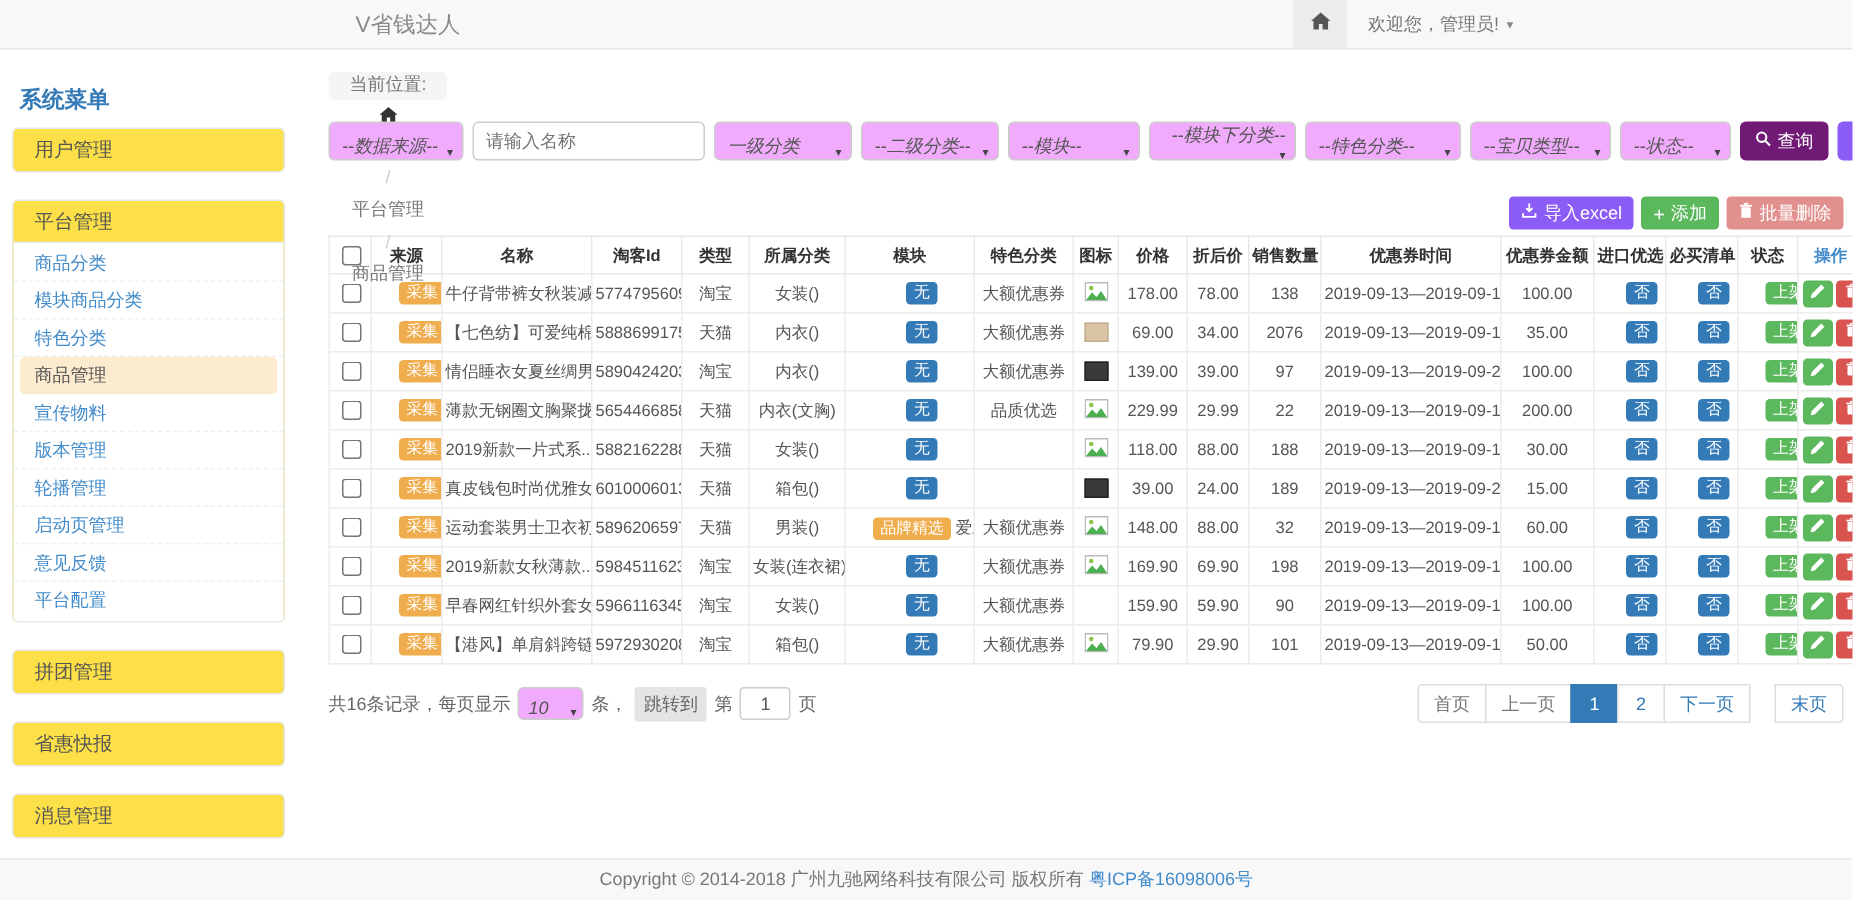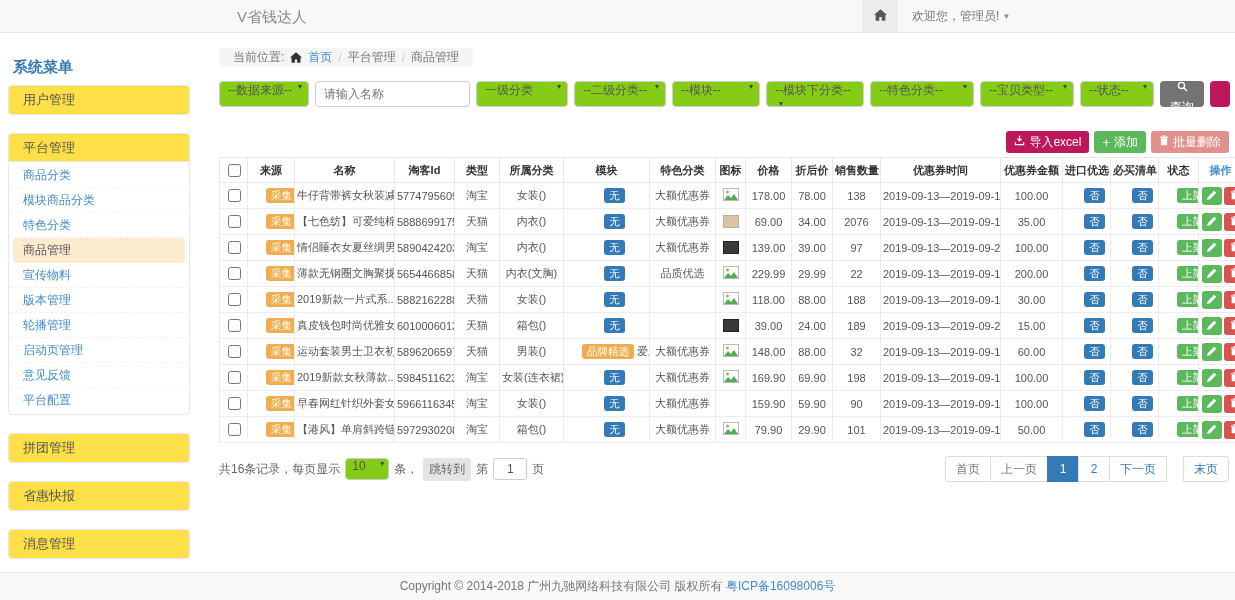--- a/index.html
+++ b/index.html
@@ -21,33 +21,33 @@
   .side-title { height:30px; line-height:24px; padding-left:5px; font-size:15px; font-weight:bold; color:#337ab7; }
   .panel { border:1px solid #e7e7e7; border-radius:4px; margin-bottom:18px; background:#fde047; overflow:hidden; }
   .panel-head { height:28px; line-height:28px; padding-left:14px; font-size:13px; color:#555; cursor:pointer; }
   .panel.expanded .panel-head { border-bottom:1px solid #e7e7e7; }
   .panel-body { background:#fff; padding:1px 0; }
   .side-item { height:25px; line-height:25px; padding-left:14px; font-size:12px; color:#428bca; border-bottom:1px dashed #f0f0f0; cursor:pointer; }
   .side-item:last-child { border-bottom:none; }
   .side-item.active { background:#fdebd0; color:#555; border-radius:4px; margin:0 4px; padding-left:10px; border-bottom-color:transparent; }
   
   .main { position:absolute; left:219px; top:47px; width:1010px; }
-  .breadcrumb { display:inline-flex; align-items:center; gap:6px; height:19px; background:#f5f5f5; border-radius:4px; padding:0 14px; font-size:12px; color:#666; }
+  .breadcrumb { display:inline-flex; align-items:center; gap:6px; height:19px; background:#f5f5f5; border-radius:4px; padding:0 14px; font-size:12px; color:#666;flex-direction:column; }
   .breadcrumb .lnk { color:#428bca; cursor:pointer; }
   .breadcrumb .sep { color:#ccc; }
   .breadcrumb .crumb { color:#777; }
   .bc-home { color:#333; display:inline-flex; }
   
   .filters { margin-top:14px; display:flex; align-items:center; gap:6px; }
-  .sel { height:26px; border:1px solid #ccc; border-radius:4px; background:#84cc16; display:inline-flex; align-items:flex-start; justify-content:space-between; padding:0 6px 0 8px; font-size:12px; color:#555; cursor:pointer; flex:none; }
+  .sel { height:26px; border:1px solid #ccc; border-radius:4px; background:#f0abfc; display:inline-flex; align-items:flex-end; justify-content:space-between; padding:0 6px 0 8px; font-size:12px; color:#555; cursor:pointer; flex:none;font-style:italic; }
   .sel .cr { font-size:8px; color:#444; margin-left:4px; }
   input.txt { height:26px; border:1px solid #ccc; border-radius:4px; padding:0 8px; font-size:12px; color:#555; outline:none; flex:none; }
   .btn { height:26px; border:none; border-radius:4px; color:#fff; font-size:12px; padding:0 10px; display:inline-flex; align-items:center; gap:4px; cursor:pointer; flex:none; }
-  .btn-primary { background:#737373;flex-direction:column; }
-  .btn-info { background:#be185d; }
+  .btn-primary { background:#701a75; }
+  .btn-info { background:#8b5cf6; }
   
   .toolbar { margin-top:24px; display:flex; justify-content:flex-end; gap:5px; }
   .btn-sm { height:22px; font-size:12px; padding:0 8px; border-radius:3px; }
   .btn-success { background:#5cb85c; }
   .btn-danger-soft { background:#e2908e; }
   
   table.grid { margin-top:4px; width:100%; border-collapse:collapse; table-layout:fixed; font-size:11px; color:#555; }
   .grid th { border:1px solid #e8e8e8; height:25px; font-weight:bold; color:#333; text-align:center; padding:0 2px; background:#fff; overflow:hidden; white-space:nowrap; }
   .grid td { border:1px solid #ececec; height:26px; text-align:center; padding:0 2px; overflow:hidden; white-space:nowrap; }
   .grid th.op-col { color:#428bca; }

